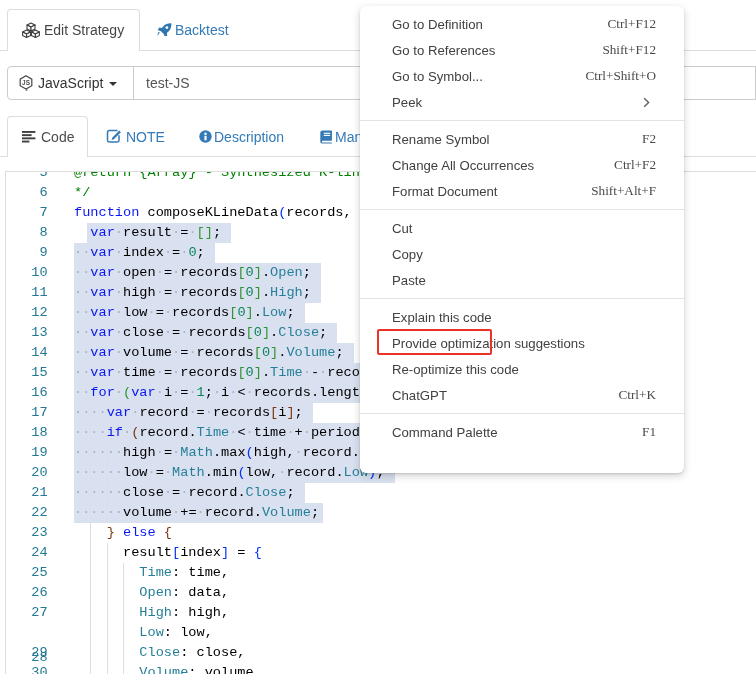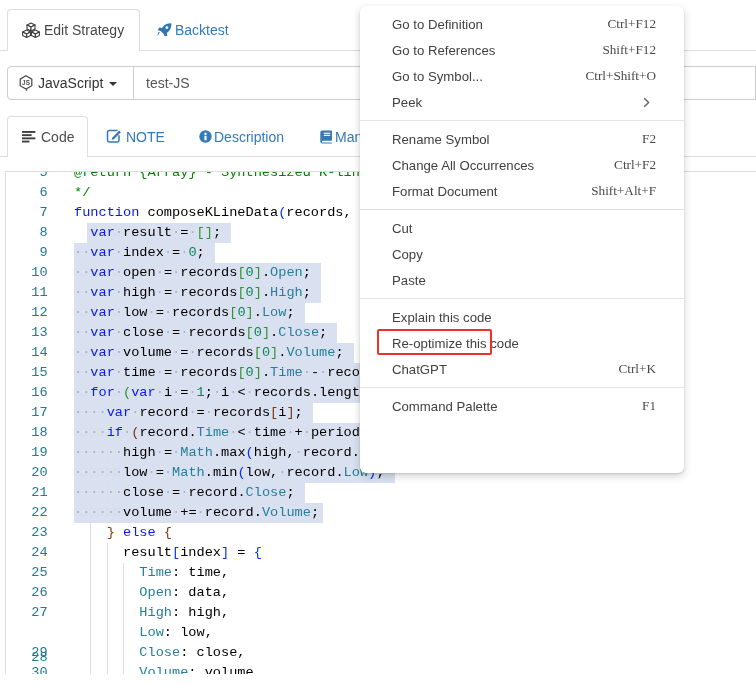--- a/index.html
+++ b/index.html
@@ -226,20 +226,23 @@
         <span class="ml">Copy</span>
       </div>
 <div class="mit">
         <span class="ml">Paste</span>
       </div>
 <div class="msep"></div>
 <div class="mit">
         <span class="ml">Explain this code</span>
       </div>
 <div class="mit">
+        <span class="ml">Provide optimization suggestions</span>
+      </div>
+<div class="mit">
         <span class="ml">Re-optimize this code</span>
       </div>
 <div class="mit">
         <span class="ml">ChatGPT</span>
         <span class="mk">Ctrl+K</span>
       </div>
 <div class="msep"></div>
 <div class="mit">
         <span class="ml">Command Palette</span>
         <span class="mk">F1</span>

